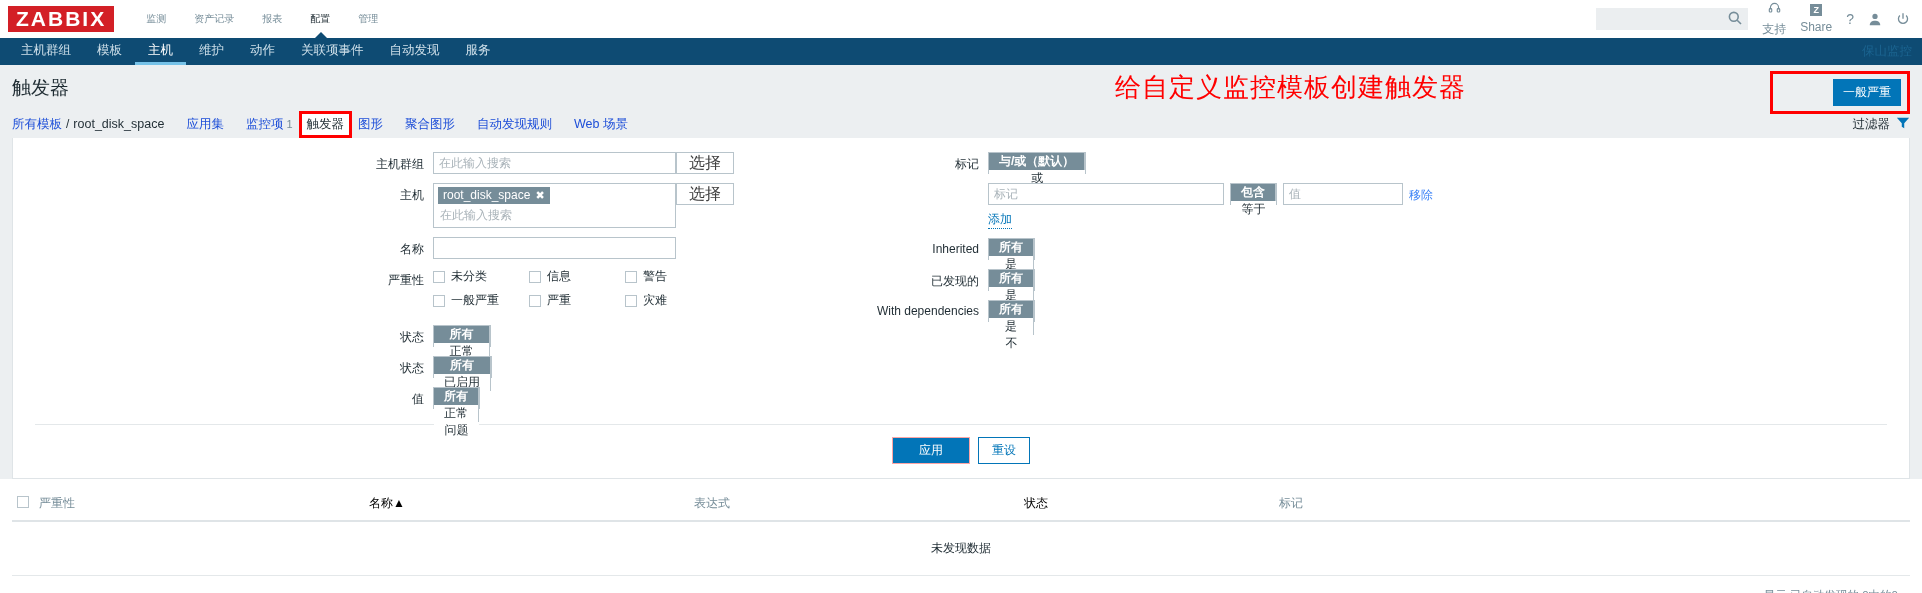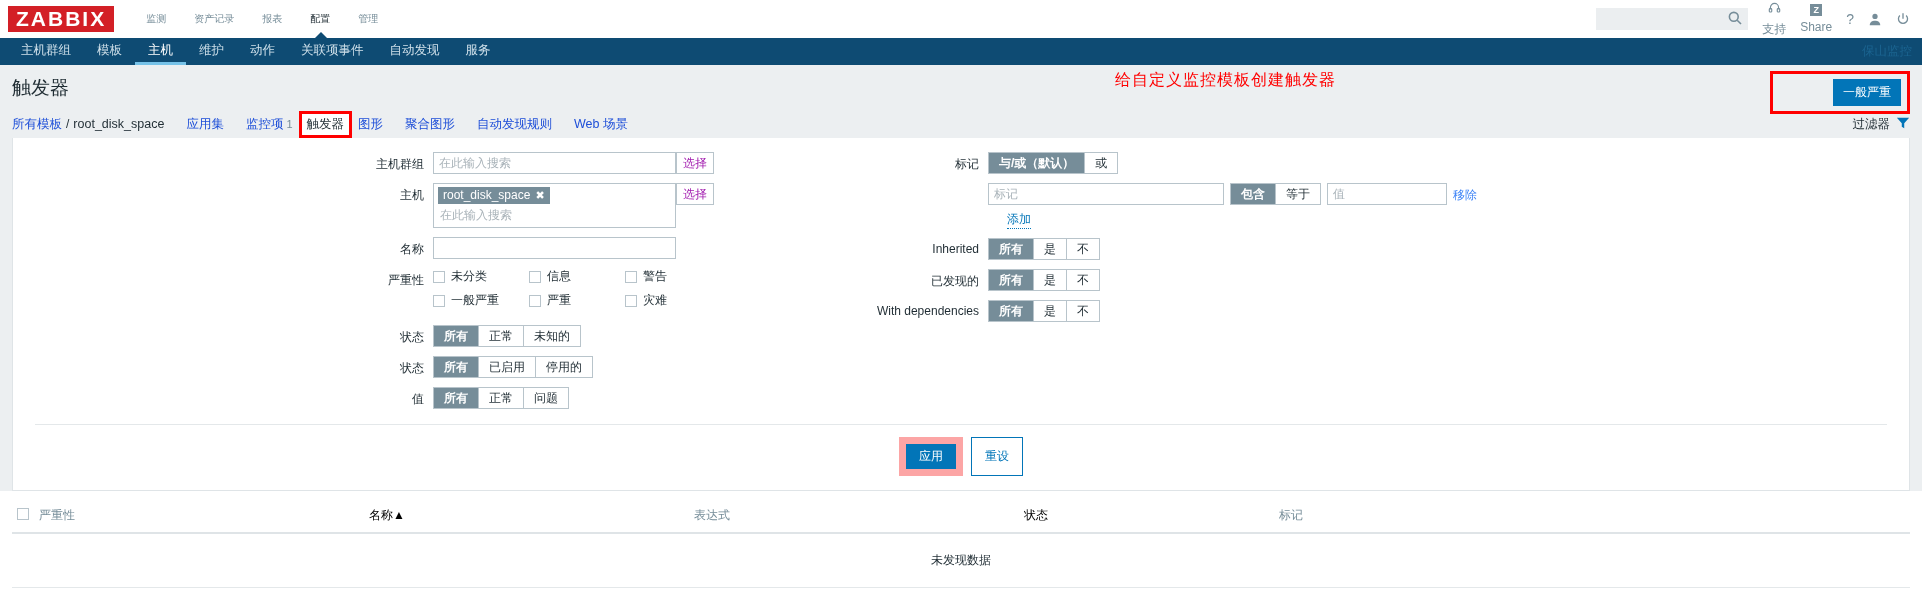--- a/index.html
+++ b/index.html
@@ -158,21 +158,21 @@
   .pagetitle {
     font-size: 19px;
     color: #1f2c33;
     font-weight: normal;
   }
   .annotation {
     position: absolute;
     left: 1115px;
     top: 5px;
     color: #ff0000;
-    font-size: 16px;
+    font-size: 26px;
     letter-spacing: 1px;
     white-space: nowrap;
   }
   .create-btn-box {
     position: absolute;
     right: 12px;
     top: 6px;
     border: 3px solid #ff0000;
     padding: 5px 6px 5px 60px;
   }
@@ -266,24 +266,24 @@
   input.txt::placeholder { color: #a9b3b9; }
   .w243 { width: 243px; }
   .w236 { width: 236px; }
   .w120 { width: 120px; }
 
   .btn-grey {
     height: 22px;
     min-width: 38px;
     border: 1px solid #b8c4cb;
     background: #fff;
-    color: #a21caf;
-    font-size: 12px;
-    cursor: pointer;
-    padding: 0 4px;
+    color: #404040;
+    font-size: 16px;
+    cursor: pointer;
+    padding: 0 12px;
     font-family: "Liberation Sans", sans-serif;
   }
 
   .multiselect {
     width: 243px;
     border: 1px solid #b8c4cb;
     background: #fff;
     padding: 3px 4px 2px 4px;
     min-height: 22px;
   }
@@ -298,21 +298,21 @@
     margin-bottom: 2px;
   }
   .chip .x { font-weight: bold; cursor: pointer; font-size: 11px; }
   .ms-placeholder {
     color: #a9b3b9;
     font-size: 12px;
     padding: 1px 2px;
   }
 
   
-  .seg { display: inline-flex; border: 1px solid #b8c4cb; height: 22px; }
+  .seg { display: inline-flex; border: 1px solid #b8c4cb; height: 22px; flex-direction: column; }
   .seg span {
     display: flex;
     align-items: center;
     justify-content: center;
     padding: 0 10px;
     font-size: 12px;
     color: #1f2c33;
     background: #fff;
     cursor: pointer;
     border-right: 1px solid #b8c4cb;
@@ -340,45 +340,44 @@
     flex: none;
   }
 
   .link-add {
     color: #0275b8;
     font-size: 12px;
     border-bottom: 1px dotted #0275b8;
     cursor: pointer;
     display: inline-block;
     margin-top: 2px;
-    margin-left: 19px;
   }
   .link-remove {
     color: #3b82f6;
     font-size: 12px;
     cursor: pointer;
     padding-top: 4px;
   }
 
   .filter-sep {
     border-top: 1px solid #e4e8ea;
     margin: 6px 22px 0 22px;
   }
   .filter-actions {
     display: flex;
     justify-content: center;
     gap: 8px;
     padding: 12px 0 4px 0;
   }
   .btn-apply {
     background: #0275b8;
-    border: 7px solid #fca5a5;
+    border: 1px solid #fca5a5;
     color: #fff;
     font-size: 12px;
-    padding: 4px 13px;
+    padding: 4px 26px;
     cursor: pointer;
     font-family: "Liberation Sans", sans-serif;
   }
   .btn-reset {
     background: #fff;
     border: 1px solid #0275b8;
     color: #0275b8;
     font-size: 12px;
     padding: 4px 13px;
     cursor: pointer;

